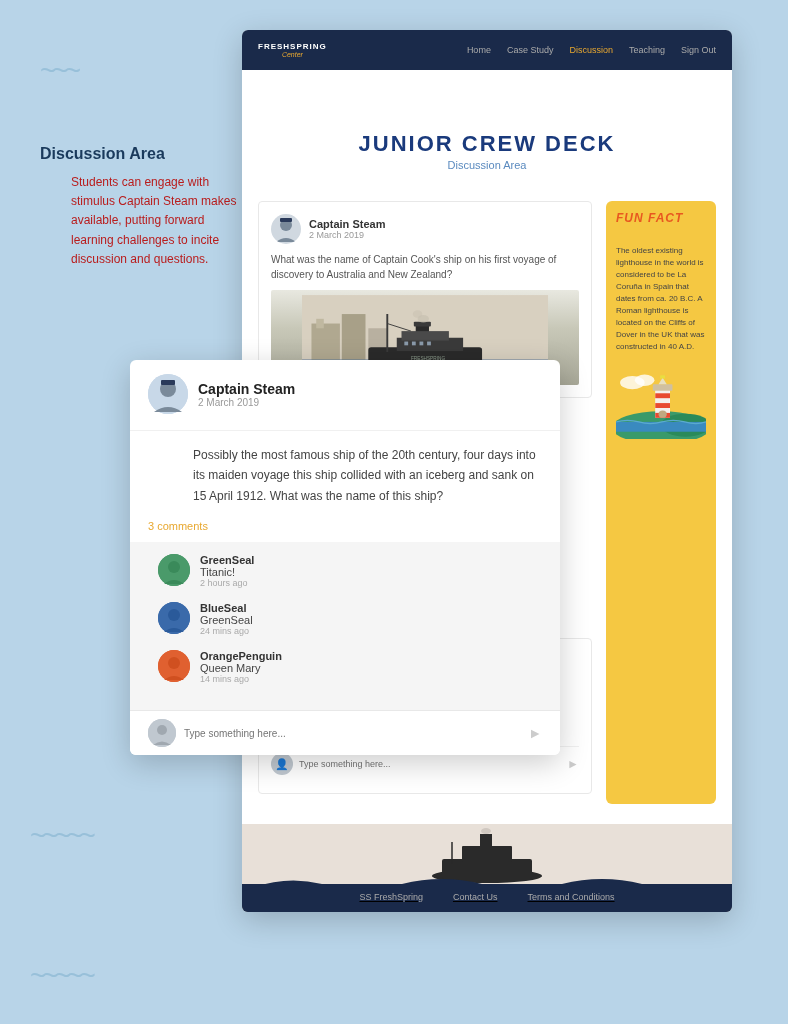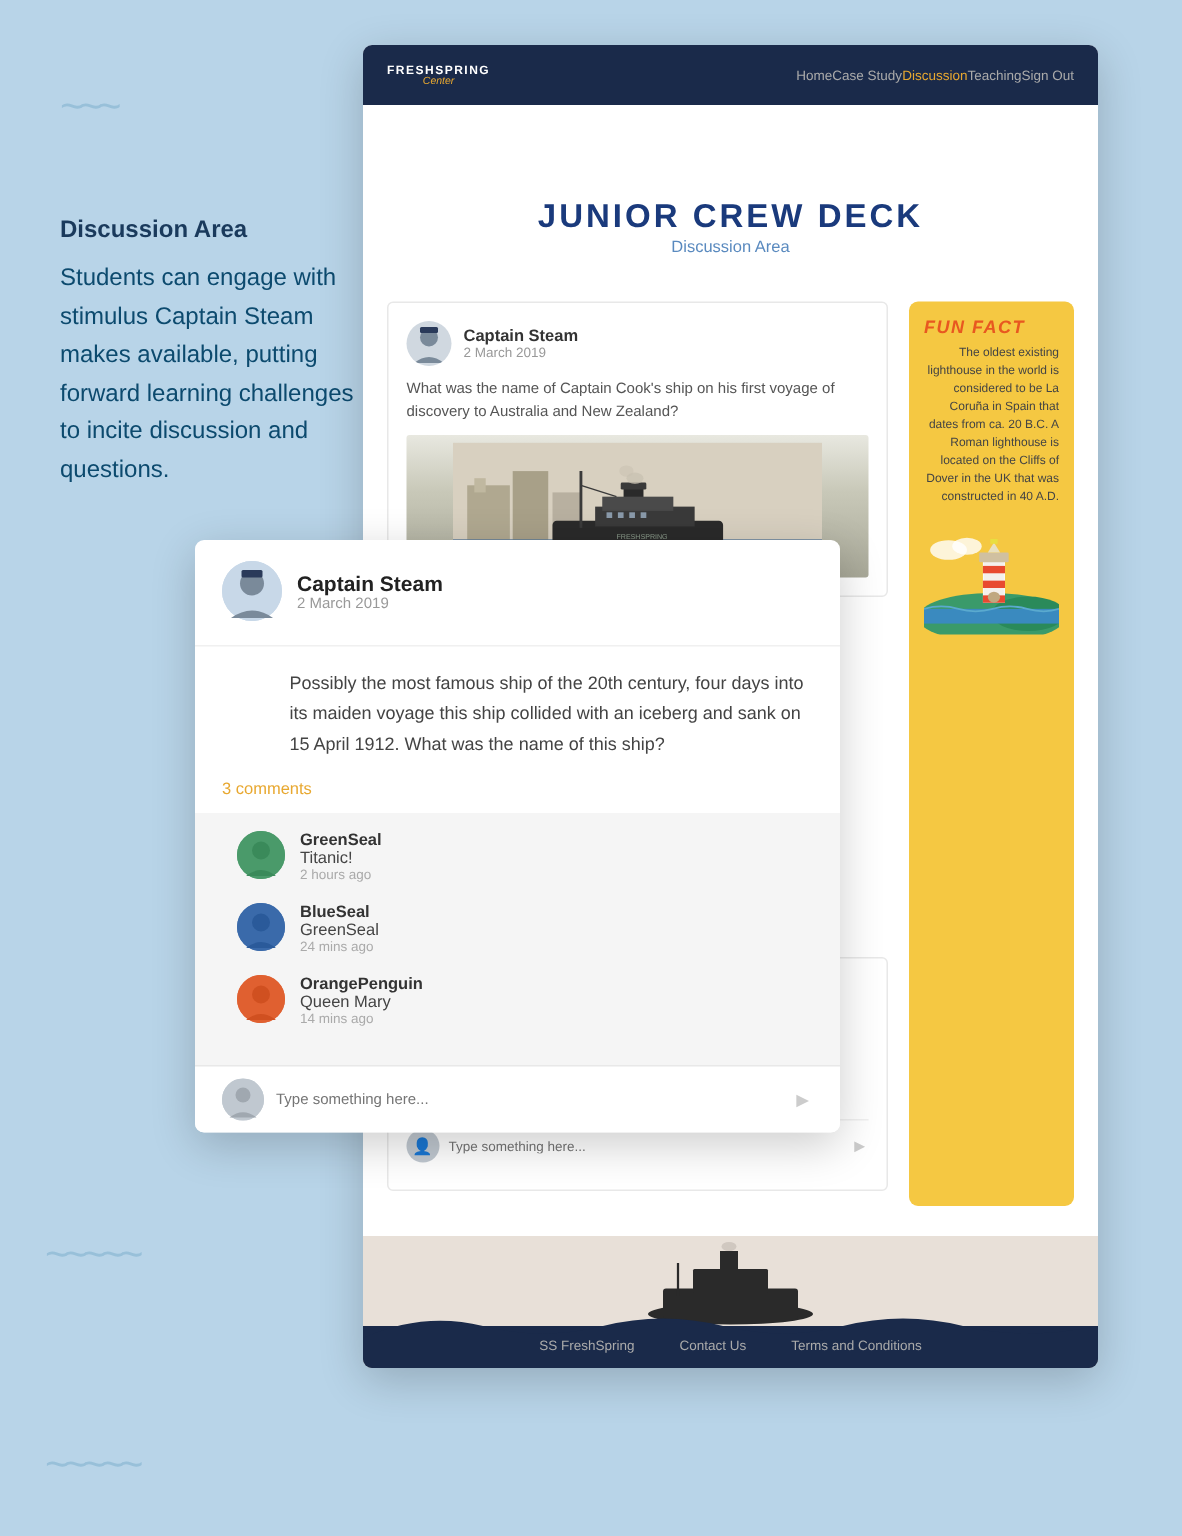--- a/index.html
+++ b/index.html
@@ -31,23 +31,24 @@
       top: 145px;
       width: 200px;
     }
     .sidebar-text h3 {
       font-size: 16px;
       font-weight: bold;
       color: #1a3a5c;
       margin-bottom: 10px;
     }
     .sidebar-text p {
-      font-size: 16px;
-      color: #0c4a6e;
+      font-size: 12px;
+      color: #b91c1c;
       line-height: 1.6;
+      margin-left: 31px;
     }
 
     
     .browser-window {
       position: absolute;
       left: 242px;
       top: 30px;
       width: 490px;
       background: #fff;
       border-radius: 6px;
@@ -76,21 +77,21 @@
       letter-spacing: 1px;
       text-transform: uppercase;
     }
     .nav-logo .logo-sub {
       color: #e8a830;
       font-size: 7px;
       font-style: italic;
     }
     .nav-links {
       display: flex;
-      gap: 0;
+      gap: 16px;
       align-items: center;
       padding-left: 27px;
     }
     .nav-links span {
       color: #aaa;
       font-size: 9px;
       cursor: pointer;
     }
     .nav-links span.active {
       color: #e8a830;
@@ -227,29 +228,28 @@
       background: #f5c842;
       border-radius: 6px;
       overflow: hidden;
       padding: 10px 10px 0;
     }
     .fun-fact-title {
       font-size: 12px;
       font-weight: bold;
       color: #e85820;
       letter-spacing: 1px;
-      margin-bottom: 4px;
+      margin-bottom: 20px;
       font-style: italic;
     }
     .fun-fact-text {
       font-size: 8px;
       color: #444;
       line-height: 1.5;
       margin-bottom: 6px;
-      text-align: right;
     }
     .fun-fact-illustration {
       height: 80px;
       display: flex;
       align-items: flex-end;
       justify-content: center;
       position: relative;
     }
 
     
@@ -387,20 +387,21 @@
     .footer-copyright {
       font-size: 8px;
       color: #666;
     }
 
     
     .water-section {
       background: #737373;
       position: relative;
       overflow: hidden;
+      text-decoration: underline;
     }
   </style>
 </head>
 <body>
 
 <div class="wave-decoration wave-top-left">~~~</div>
 <div class="wave-decoration wave-middle-left">~~~~~</div>
 <div class="wave-decoration wave-bottom-left">~~~~~</div>
 
 <div class="sidebar-text">

